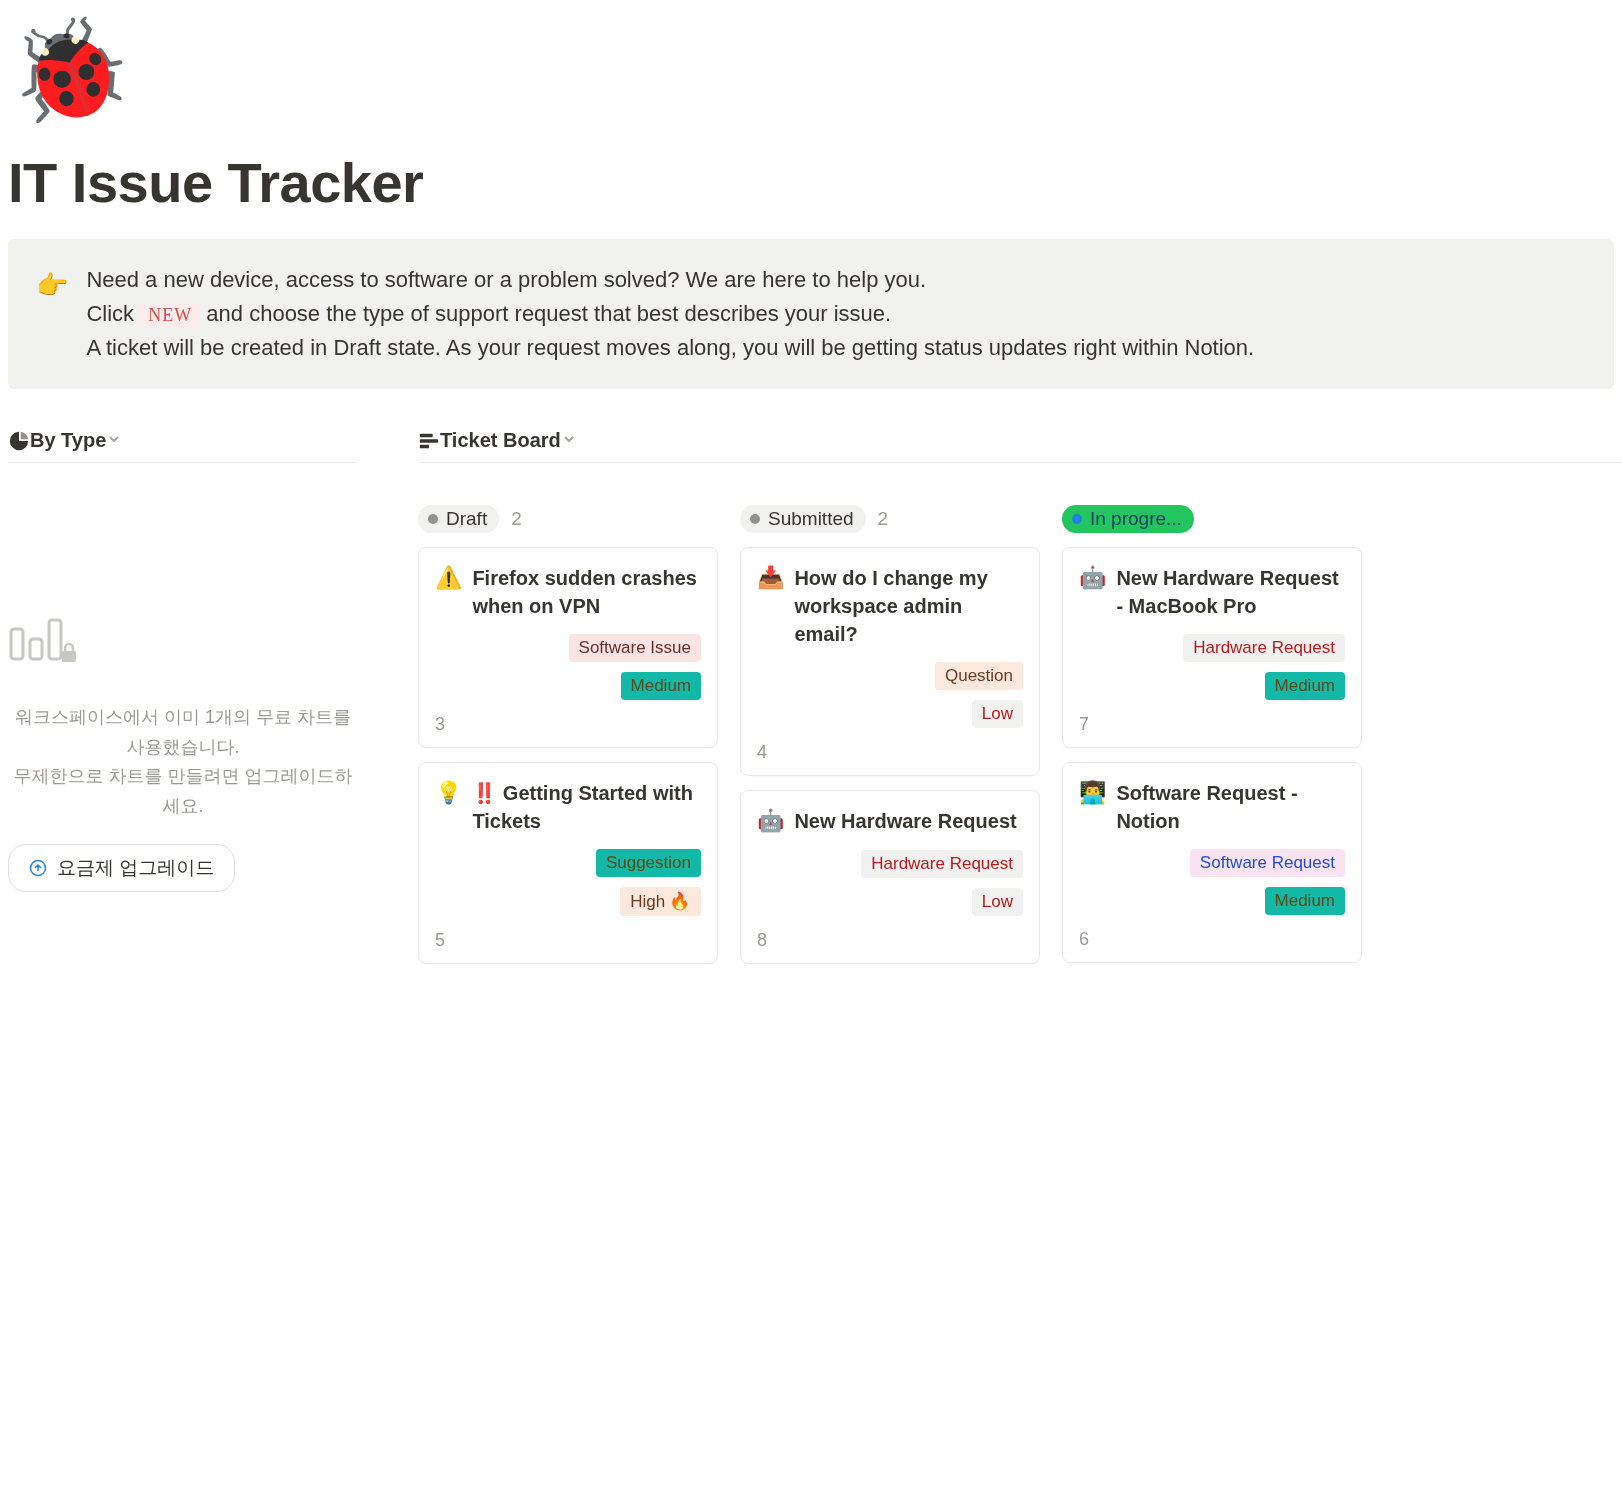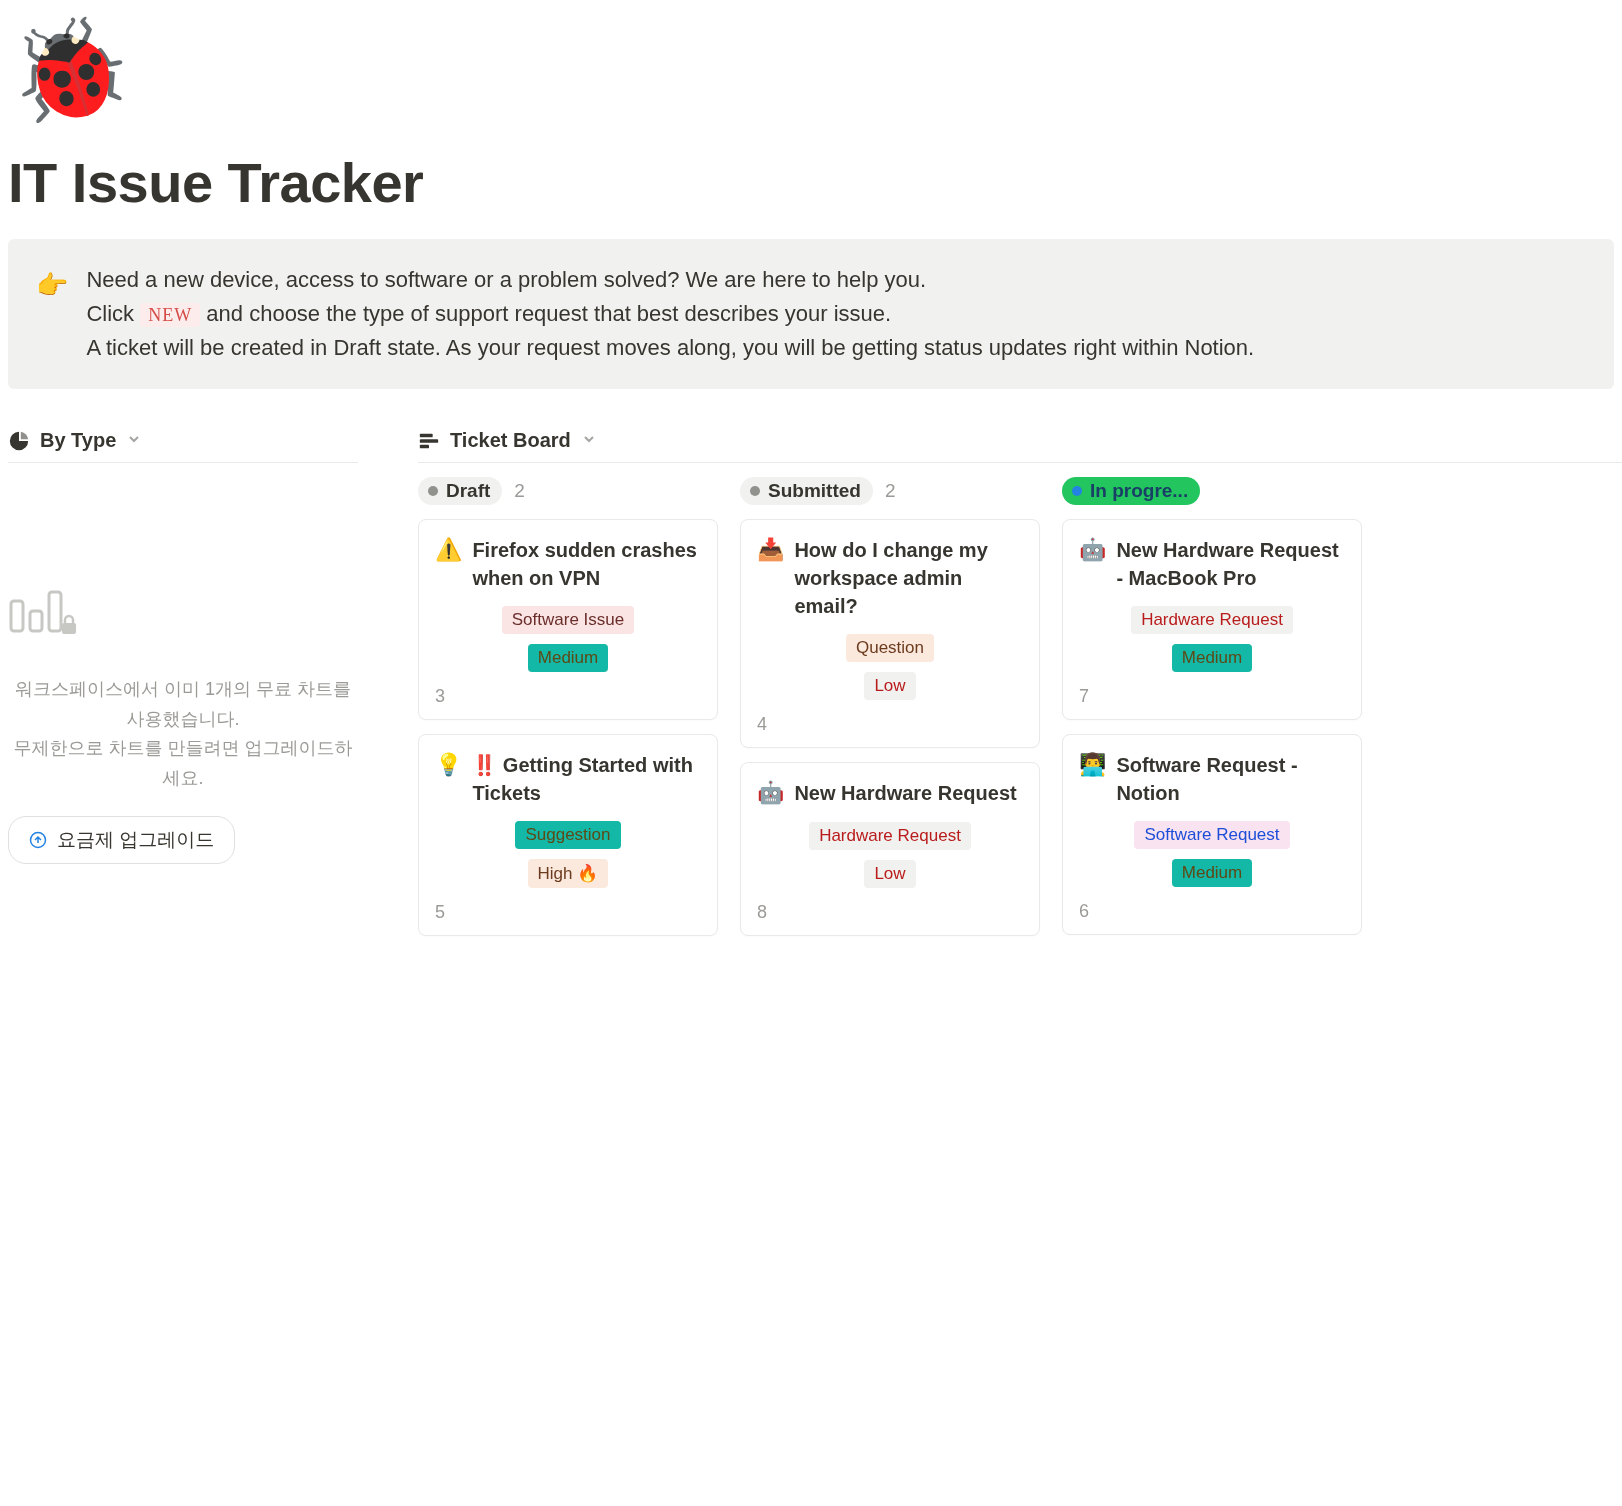--- a/index.html
+++ b/index.html
@@ -45,24 +45,23 @@
     .layout {
       display: flex;
       gap: 60px;
       align-items: flex-start;
     }
     .left-col { width: 350px; flex-shrink: 0; }
     .right-col { flex: 1; min-width: 0; }
     .view-header {
       display: flex;
       align-items: center;
-      gap: 10px;
       padding-bottom: 10px;
       border-bottom: 1px solid #e9e9e7;
-      margin-bottom: 14px;
+      margin-bottom: 42px;
     }
     .view-header .icon { width: 22px; height: 22px; display:flex; align-items:center; justify-content:center; }
     .view-header .label { font-size: 20px; font-weight: 600; }
     .view-header .chevron { color: #a5a5a1; }
     .empty-chart {
       display: flex;
       flex-direction: column;
       align-items: flex-start;
       color: #9b9a97;
       padding-top: 110px;
@@ -100,40 +99,40 @@
       gap: 12px;
       margin-bottom: 14px;
     }
     .status-pill {
       display: inline-flex;
       align-items: center;
       gap: 8px;
       padding: 3px 12px 3px 10px;
       border-radius: 20px;
       font-size: 19px;
-      font-weight: 700;
+      font-weight: 400;
     }
     .status-pill.gray { background: #f1f1ef; color: #37352f; }
     .status-pill.blue { background: #22c55e; color: #1a3f66; }
     .status-dot { width: 10px; height: 10px; border-radius: 50%; }
     .status-dot.gray { background: #91918e; }
     .status-dot.blue { background: #2383e2; }
     .col-count { color: #9b9a97; font-size: 19px; }
     .card {
       border: 1px solid #e9e9e7;
       border-radius: 8px;
       padding: 16px 16px 12px;
       margin-bottom: 14px;
       background: #fff;
       box-shadow: 0 1px 2px rgba(0,0,0,0.02);
     }
     .card-title-row { display: flex; gap: 10px; align-items: flex-start; }
     .card-emoji { font-size: 22px; line-height: 1.3; flex-shrink: 0; }
     .card-title { font-size: 20px; font-weight: 600; line-height: 1.4; }
-    .tags { margin-top: 14px; display: flex; flex-direction: column; gap: 10px; align-items: center; }
+    .tags { margin-top: 14px; display: flex; flex-direction: column; gap: 10px; align-items: flex-end; }
     .tag {
       display: inline-block;
       padding: 4px 10px;
       border-radius: 4px;
       font-size: 17px;
       white-space: nowrap;
     }
     .tag.red-soft    { background: #fbe4e4; color: #6a2e2a; }
     .tag.yellow-soft { background: #14b8a6; color: #5c4a17; }
     .tag.gray-soft   { background: #f1f1ef; color: #b91c1c; }

